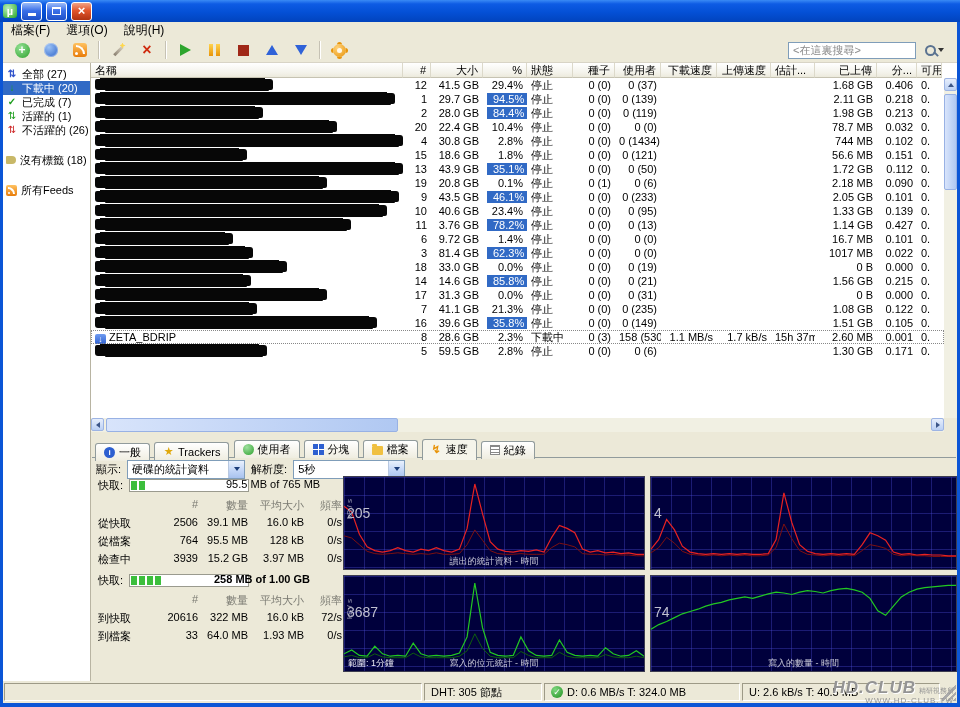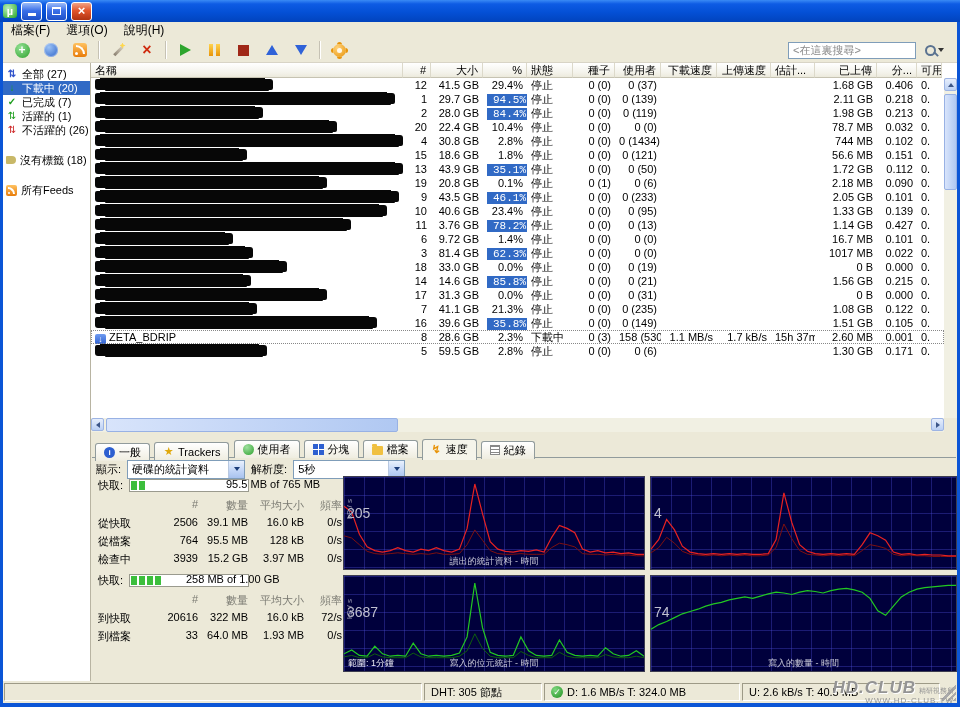--- a/index.html
+++ b/index.html
@@ -87,21 +87,21 @@
   .hcell{display:inline-block;height:15px;line-height:15px;box-sizing:border-box;padding:0 4px;
     background:linear-gradient(#ffffff,#f3f2ea 70%,#ecead c);background:linear-gradient(#ffffff,#f3f2ea 70%,#eceadc);
     border-right:1px solid #dcd9ca;border-bottom:1px solid #c6c3b2;overflow:hidden;vertical-align:top;}
   .rows{position:absolute;left:91px;top:78px;width:853px;height:340px;overflow:hidden;}
   .trow{height:14px;line-height:14px;white-space:nowrap;}
   .trow.focused{outline:1px dotted #888;outline-offset:-1px;}
   .cell{display:inline-block;box-sizing:border-box;height:14px;padding:0 4px;overflow:hidden;vertical-align:top;}
   .scribble{background:#070707;height:11px;margin-top:1px;border-radius:2px 3px 2px 3px;position:relative;}
   .scribble::before{content:"";position:absolute;left:5px;right:8px;top:-2px;height:3px;background:#070707;border-radius:2px;}
   .scribble::after{content:"";position:absolute;left:10px;right:4px;bottom:-1px;height:2px;background:#070707;border-radius:2px;}
-  .pct-hl{background:#316ac5;color:#fff;padding:0 6px;font-family:Liberation Mono, monospace;}
+  .pct-hl{background:#316ac5;color:#fff;padding:0 6px;}
   .t-ic{display:inline-block;width:11px;height:11px;border-radius:2px;background:linear-gradient(#6f9bf0,#2d5fd0);
     color:#fff;font-size:9px;line-height:11px;text-align:center;margin-right:3px;vertical-align:-1px;}
   .t-ic::before{content:"↓";}
   
   .vscroll{position:absolute;left:944px;top:78px;width:13px;height:354px;background:#f1f0e3;}
   .hscroll{position:absolute;left:91px;top:418px;width:853px;height:14px;background:#f1f0e3;}
   .sb-btn{position:absolute;width:13px;height:13px;box-sizing:border-box;border:1px solid #9db4e4;border-radius:2px;
     background:linear-gradient(#e6eefc,#bbd0f4);display:flex;align-items:center;justify-content:center;}
   .tri-up{width:0;height:0;border-left:3px solid transparent;border-right:3px solid transparent;border-bottom:4px solid #3c5688;}
   .tri-dn{width:0;height:0;border-left:3px solid transparent;border-right:3px solid transparent;border-top:4px solid #3c5688;}
@@ -405,21 +405,21 @@
       <span class="v">3.97 MB</span>
       <span class="v">0/s</span>
     </div>
 
     <div class="cache-row">
       <span>快取:</span>
       <span class="cachebar">
           <span class="cachefill" style="display: block; width: 26%;"></span>
         </span>
     </div>
-    <div style="margin:-22px 0 8px 88px;white-space:nowrap;">258 MB of 1.00 GB</div>
+    <div style="margin:-22px 0 8px 116px;white-space:nowrap;font-weight:bold;">258 MB of 1.00 GB</div>
     <div class="stbl">
       <span class="h"></span>
       <span class="h">#</span>
       <span class="h">數量</span>
       <span class="h">平均大小</span>
       <span class="h">頻率</span>
       <span class="lbl">到快取</span>
       <span class="v">20616</span>
       <span class="v">322 MB</span>
       <span class="v">16.0 kB</span>
@@ -469,21 +469,21 @@
     </div>
   </div>
 
   <div class="statusbar">
     <span class="sseg grow"></span>
     <span class="sseg" style="width:118px;">
       <span>DHT: 305 節點</span>
     </span>
     <span class="sseg" style="width:196px;">
       <span class="ok-ic"></span>
-      <span>D: 1.6 MB/s T: 324.0 MB</span>
+      <span>D: 0.6 MB/s T: 324.0 MB</span>
     </span>
     <span class="sseg" style="width:198px;">
       <span>U: 2.6 kB/s T: 40.5 MB</span>
     </span>
     <span class="grip"></span>
   </div>
 
   <div class="watermark">
     <div class="wm-row">
       <span class="wm-title">HD.CLUB</span>

